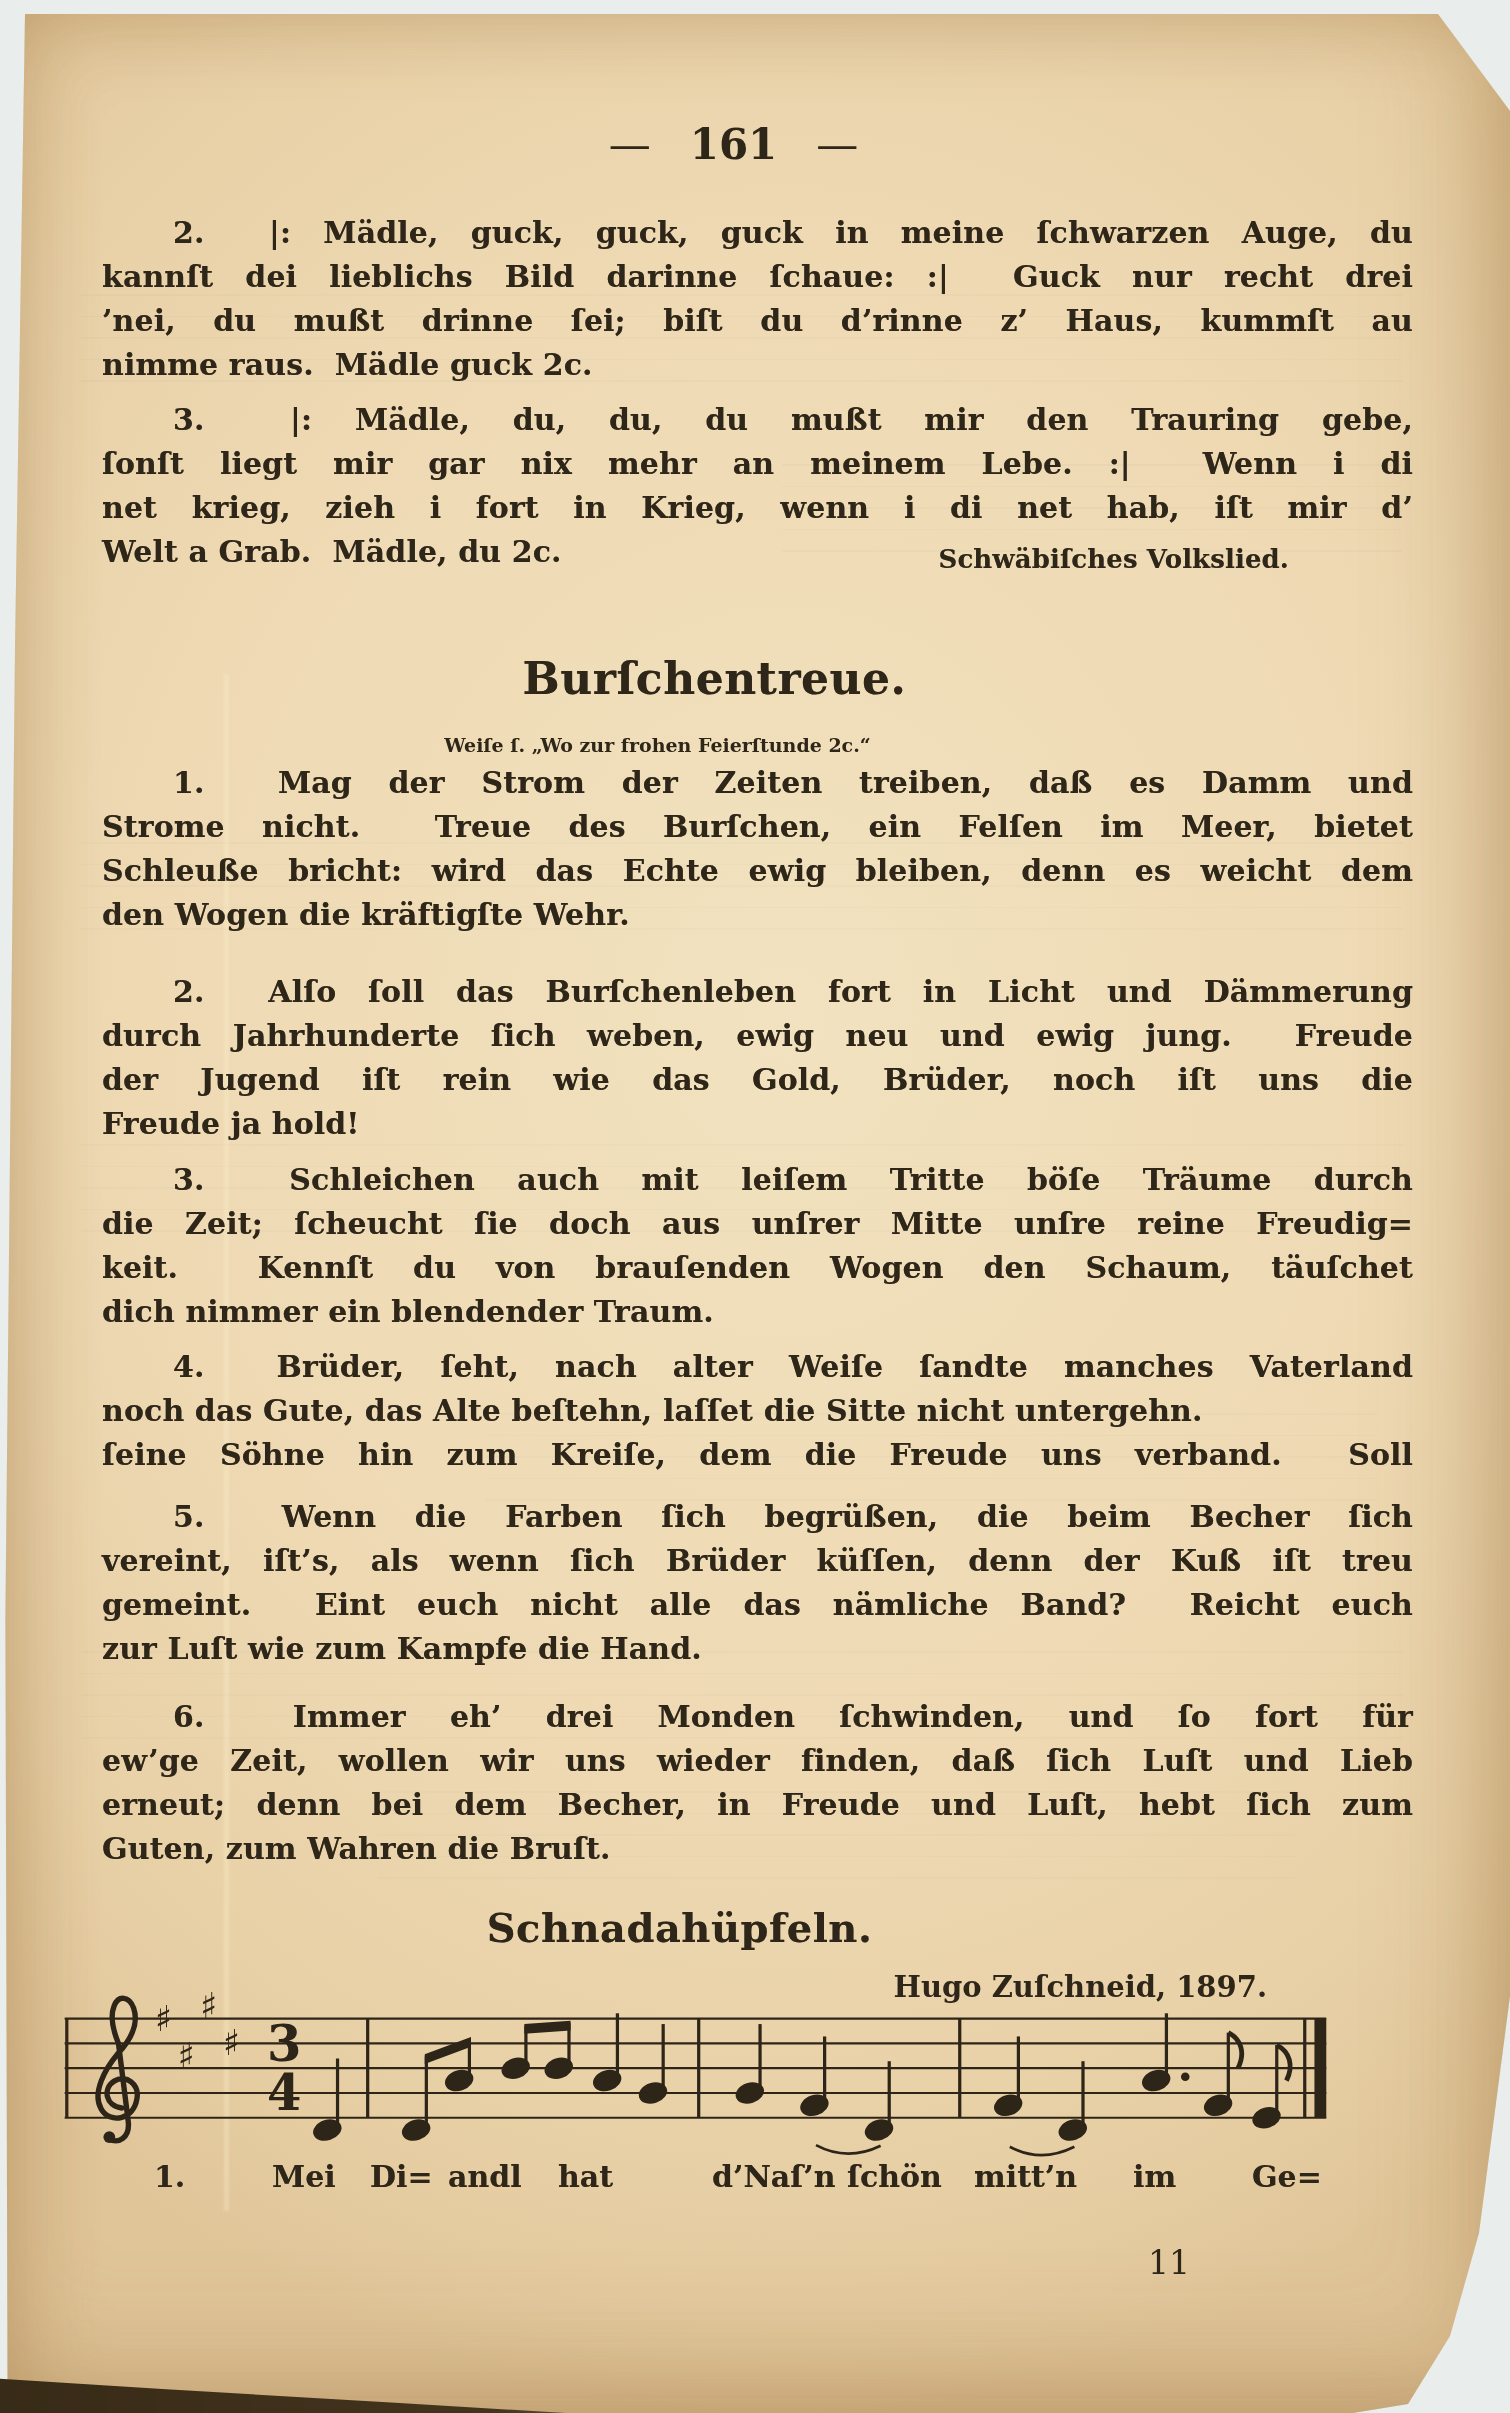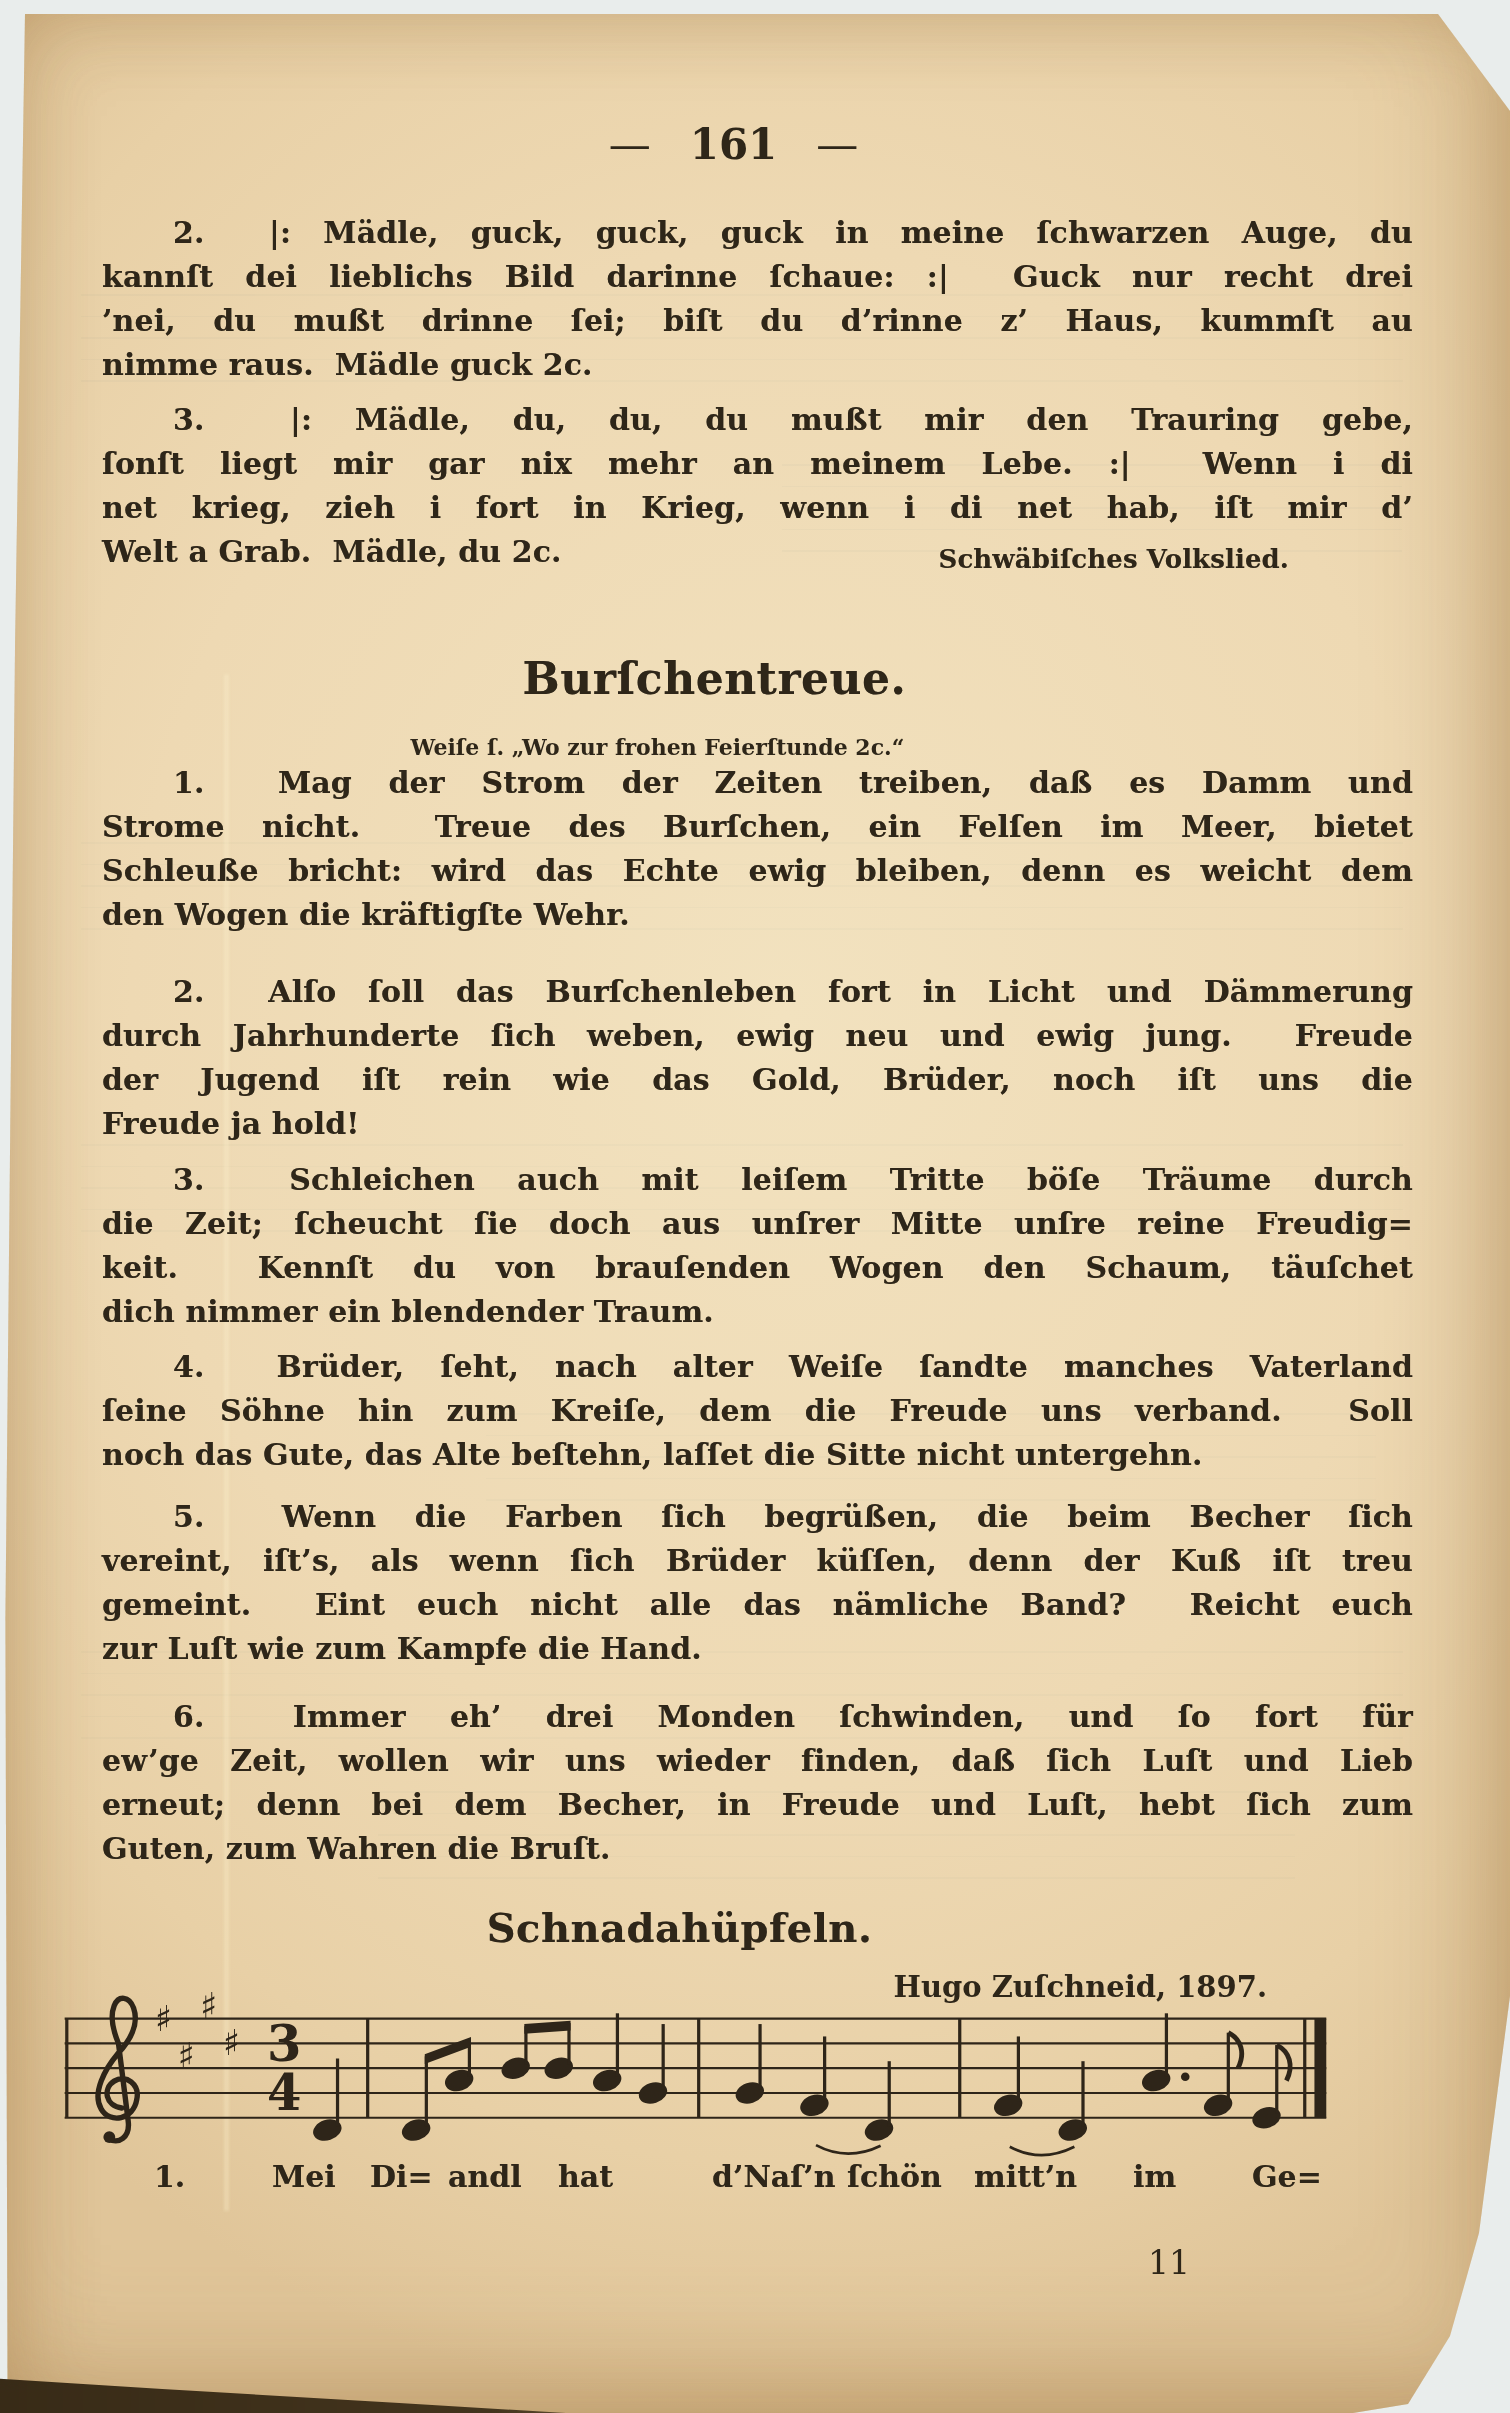--- a/index.html
+++ b/index.html
@@ -34,21 +34,21 @@
   .verse{font-size:30px;font-weight:600;line-height:44px;letter-spacing:0.1px;
          text-shadow:0 0 0.5px rgba(45,35,20,.45);}
   .vline{display:block;text-align:justify;text-align-last:justify;white-space:pre-wrap;}
   .vline.first{text-indent:71px;}
   .vline.last{text-align-last:left;}
   .pagehead{display:flex;justify-content:center;align-items:center;gap:39px;
             font-size:42px;font-weight:600;transform:translateX(-24px);}
   .pagehead .dash{font-weight:400;}
   .songtitle{text-align:center;font-weight:700;letter-spacing:0.5px;
              text-shadow:0 0 0.5px rgba(40,30,15,.5);}
-  .subtitle{text-align:center;font-weight:700;font-size:22px;}
+  .subtitle{text-align:center;font-weight:700;font-size:19px;}
   .attr{font-weight:600;}
   .lyr{position:absolute;top:2159px;font-size:30px;font-weight:700;white-space:pre;
        text-shadow:0 0 0.5px rgba(45,35,20,.45);}
   .footer-imprint{position:absolute;left:89px;top:2238px;font-size:29px;font-weight:600;}
   .footer-num{position:absolute;left:1148px;top:2243px;font-size:33px;font-weight:500;}
   
   .shadow-wedge{
     position:absolute;left:-10.8px;top:2363px;width:917px;height:76px;
     background:linear-gradient(to right,#382b17 0%,#43341d 55%,rgba(70,55,30,.0) 100%);
     clip-path:polygon(0 15px,173px 26px,410px 40px,610px 52px,809px 65px,809px 76px,0 76px);
@@ -110,22 +110,22 @@
 
   <section class="textblock verse" style="top:1158px;">
     <span class="vline first">3.  Schleichen auch mit leiſem Tritte böſe Träume durch</span>
     <span class="vline">die Zeit; ſcheucht ſie doch aus unſrer Mitte unſre reine Freudig=</span>
     <span class="vline">keit.  Kennſt du von brauſenden Wogen den Schaum, täuſchet</span>
     <span class="vline last">dich nimmer ein blendender Traum.</span>
   </section>
 
   <section class="textblock verse" style="top:1345px;">
     <span class="vline first">4.  Brüder, ſeht, nach alter Weiſe ſandte manches Vaterland</span>
+    <span class="vline last">noch das Gute, das Alte beſtehn, laſſet die Sitte nicht untergehn.</span>
     <span class="vline">ſeine Söhne hin zum Kreiſe, dem die Freude uns verband.  Soll</span>
-    <span class="vline last">noch das Gute, das Alte beſtehn, laſſet die Sitte nicht untergehn.</span>
   </section>
 
   <section class="textblock verse" style="top:1495px;">
     <span class="vline first">5.  Wenn die Farben ſich begrüßen, die beim Becher ſich</span>
     <span class="vline">vereint, iſt’s, als wenn ſich Brüder küſſen, denn der Kuß iſt treu</span>
     <span class="vline">gemeint.  Eint euch nicht alle das nämliche Band?  Reicht euch</span>
     <span class="vline last">zur Luſt wie zum Kampfe die Hand.</span>
   </section>
 
   <section class="textblock verse" style="top:1695px;">

